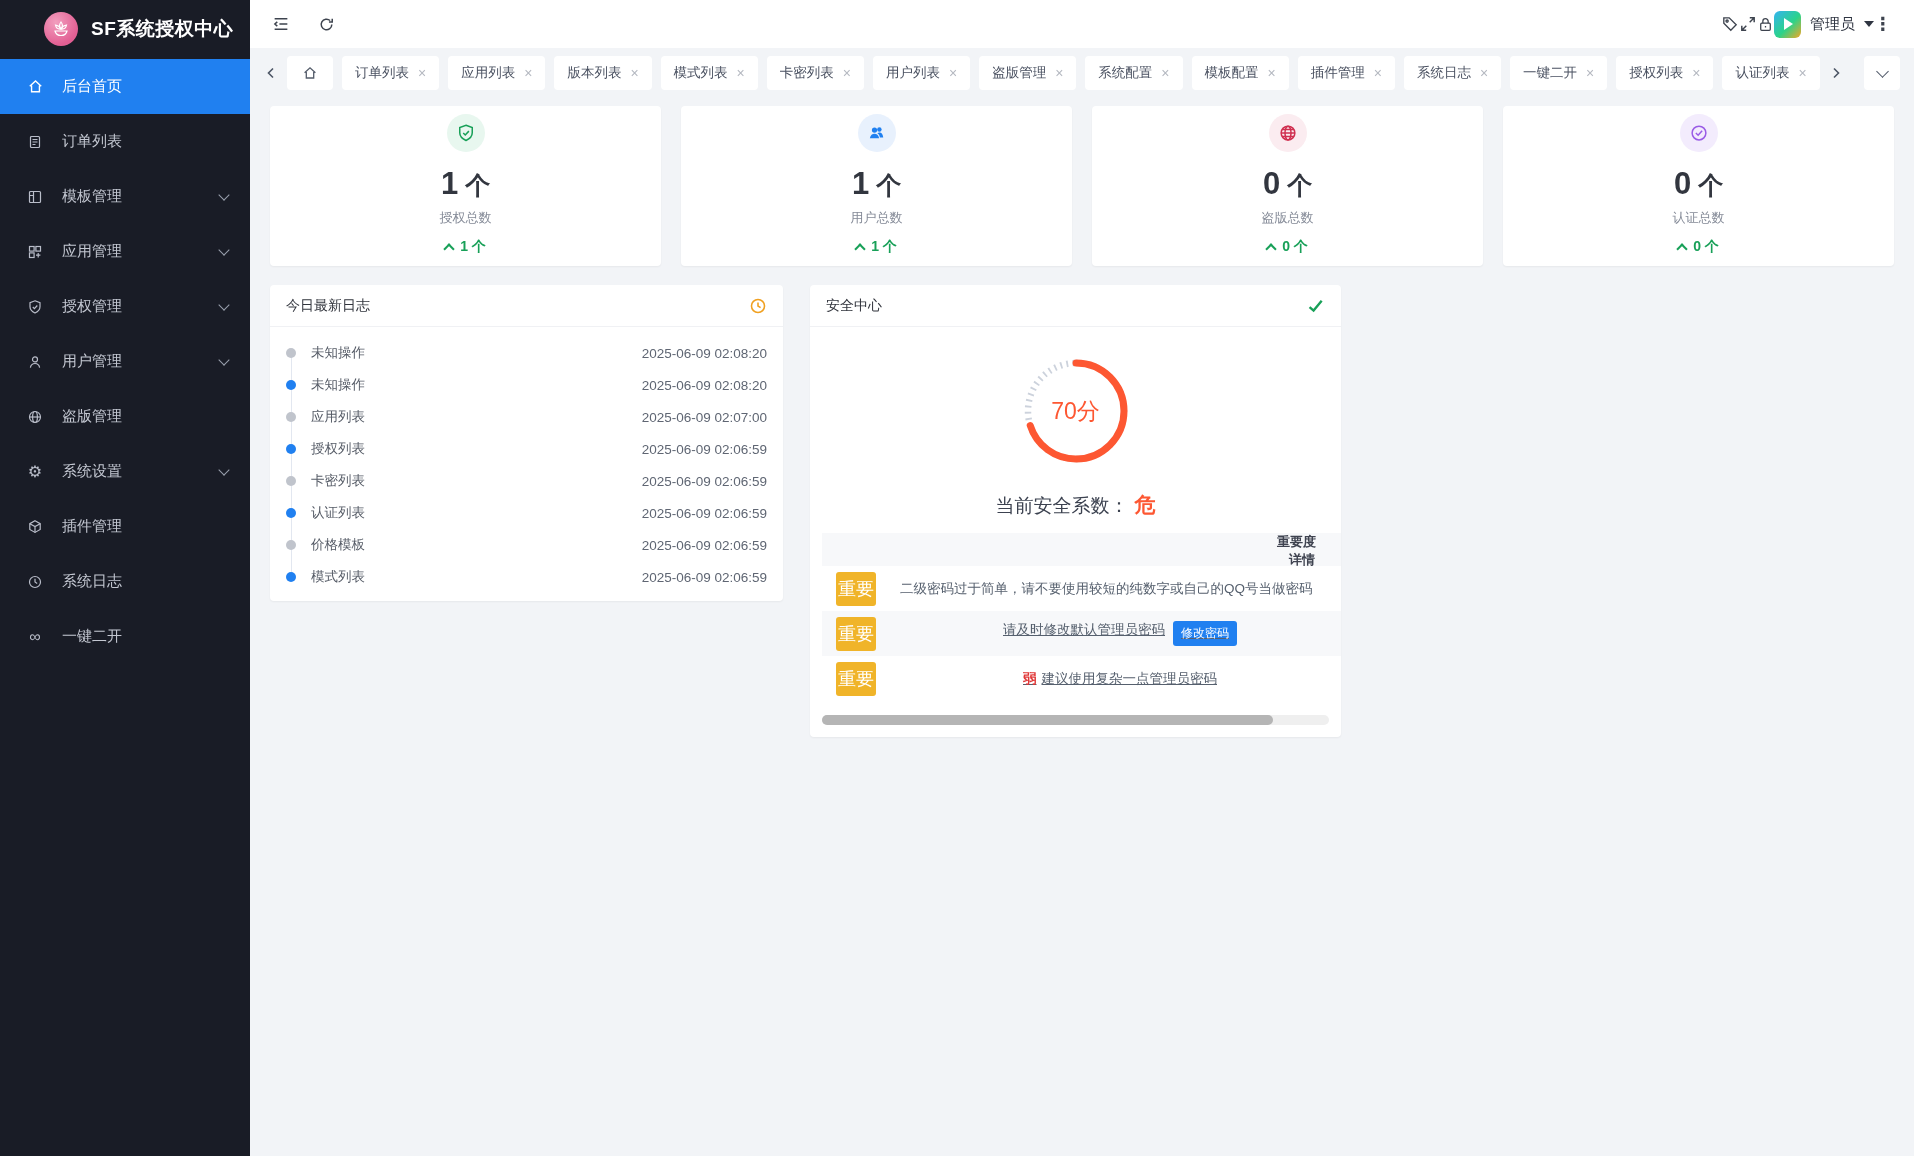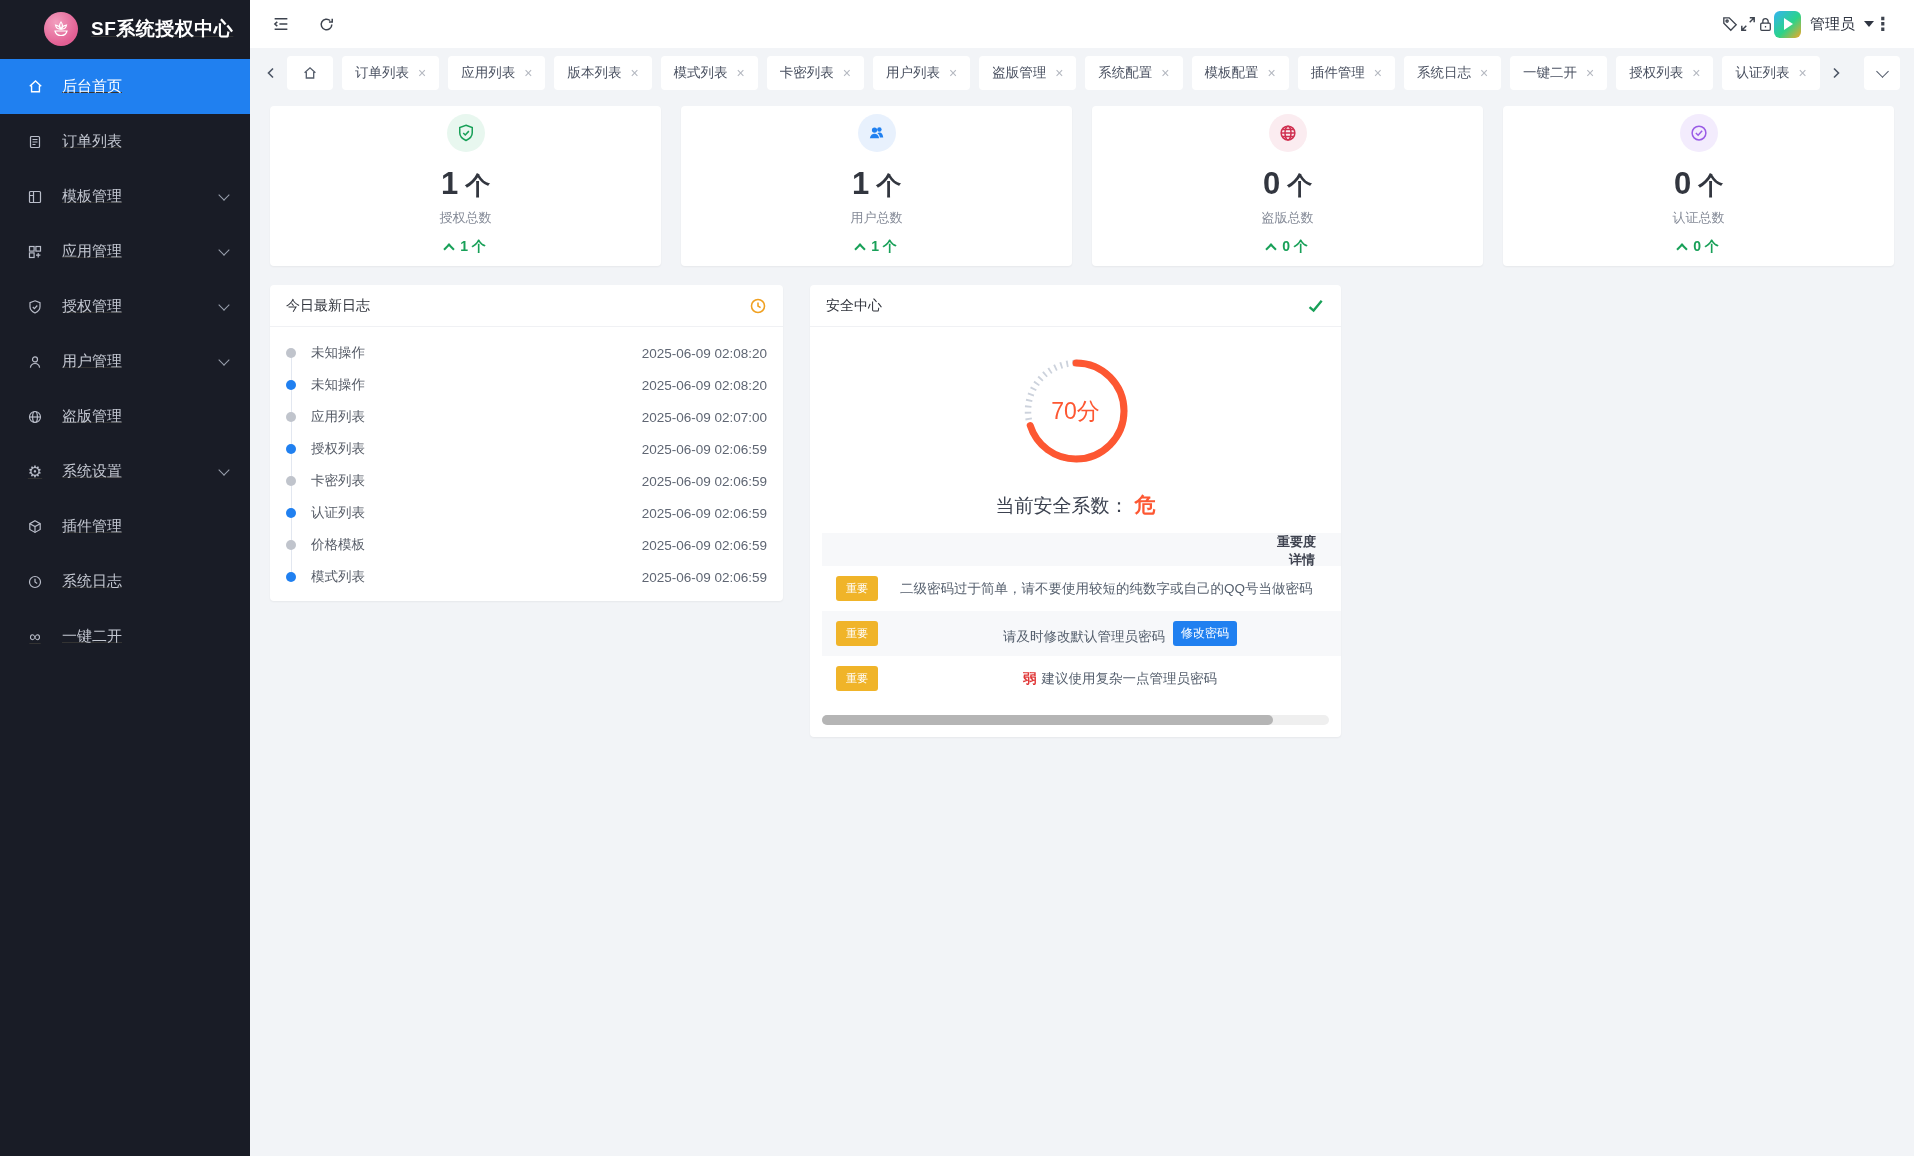--- a/index.html
+++ b/index.html
@@ -4,21 +4,21 @@
 <style>
   * { box-sizing: border-box; margin: 0; padding: 0; }
   html,body { width:1914px; height:1156px; overflow:hidden; }
   body {
     font-family: "Liberation Sans", "DejaVu Sans", sans-serif;
     background:#f2f4f7; color:#333;
   }
   svg { display:block; }
 
   
-  .sidebar { position:fixed; left:0; top:0; bottom:0; width:250px; background:#191c26; z-index:10;text-decoration:underline; }
+  .sidebar { position:fixed; left:0; top:0; bottom:0; width:250px; background:#191c26; z-index:10; }
   .logo-row { height:58px; display:flex; align-items:center; padding-left:44px; gap:13px; }
   .logo-badge { width:34px; height:34px; border-radius:50%;
     background:radial-gradient(circle at 35% 30%, #f29ebe, #e25f93 70%);
     display:flex; align-items:center; justify-content:center; flex:0 0 auto; }
   .logo-title { color:#fff; font-size:19px; font-weight:700; letter-spacing:.5px; white-space:nowrap; }
   .menu { margin-top:1px; }
   .menu-item { height:55px; display:flex; align-items:center; padding:0 22px 0 26px;
     color:#c3c7d1; font-size:15px; cursor:pointer; }
   .menu-item .mi-icon { width:18px; height:18px; display:flex; align-items:center; justify-content:center;
     color:#b9bdc9; flex:0 0 auto; font-size:16px; line-height:1; }
@@ -98,23 +98,23 @@
   .gauge-score { position:absolute; inset:0; display:flex; align-items:center; justify-content:center;
     font-size:23px; color:#fd5732; }
   .sec-caption { margin-top:18px; text-align:center; font-size:19px; color:#3c4250; }
   .sec-caption .level { color:#fd5732; font-weight:700; font-size:21px; margin-left:6px; }
   .sec-table-clip { margin:14px 0 0 12px; overflow:hidden; }
   .sec-table { width:960px; font-size:13.5px; color:#56606e; }
   .st-head { height:33px; background:#f7f8fa; display:flex; align-items:center; font-weight:700; color:#3f4350; font-size:13px;flex-direction:column; }
   .st-col1 { width:78px; padding-left:14px; flex:0 0 auto; }
   .st-row { height:45px; display:flex; align-items:center; }
   .st-row.striped { background:#f7f8fa; }
-  .badge { display:inline-block; background:#f0b429; color:#fff; font-size:11px; padding:5px 10px; border-radius:3px; }
+  .badge { display:inline-block; background:#f0b429; color:#fff; font-size:18px; padding:5px 2px; border-radius:3px; }
   .st-detail { flex:1; white-space:nowrap; }
-  .st-detail .inner { display:inline-flex; width:440px; justify-content:center; align-items:flex-end; }
+  .st-detail .inner { display:inline-flex; width:440px; justify-content:center; align-items:flex-start;text-decoration:underline; }
   .weak { color:#e03636; font-weight:700; margin-right:5px; }
   .btn-blue { background:#2080f0; color:#fff; font-size:12px; padding:4px 8px; border-radius:3px; margin-left:8px; cursor:pointer; border:none; }
   .hscroll { margin:14px 12px 0 12px; height:10px; background:#efefef; border-radius:5px; position:relative; }
   .hscroll-thumb { position:absolute; left:0; top:0; height:10px; width:89%; background:#b5b5b5; border-radius:5px; cursor:pointer; }
 </style>
 </head>
 <body>
 
 <aside class="sidebar">
   <div class="logo-row">

